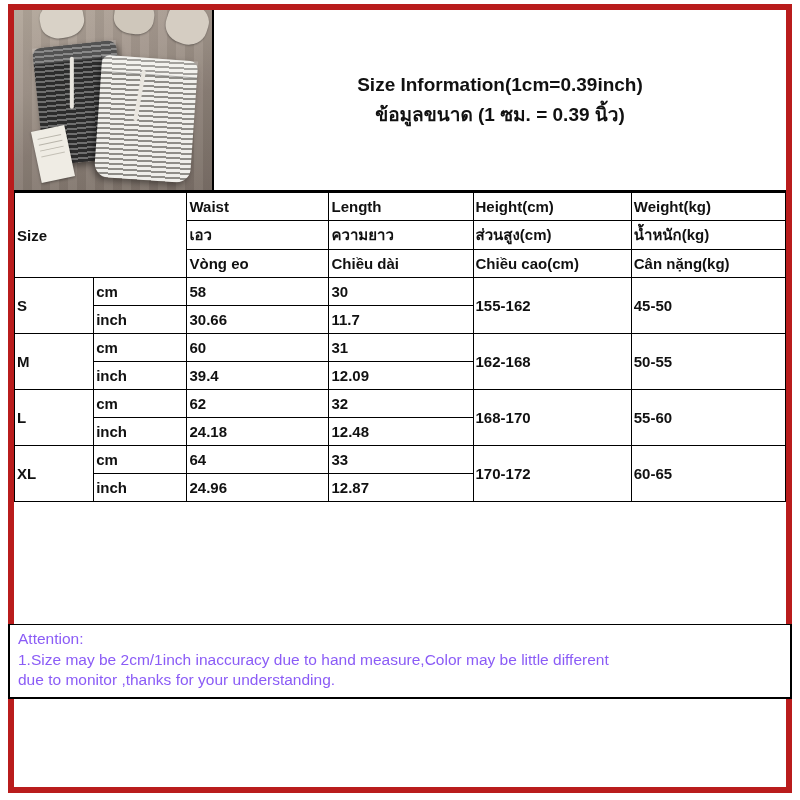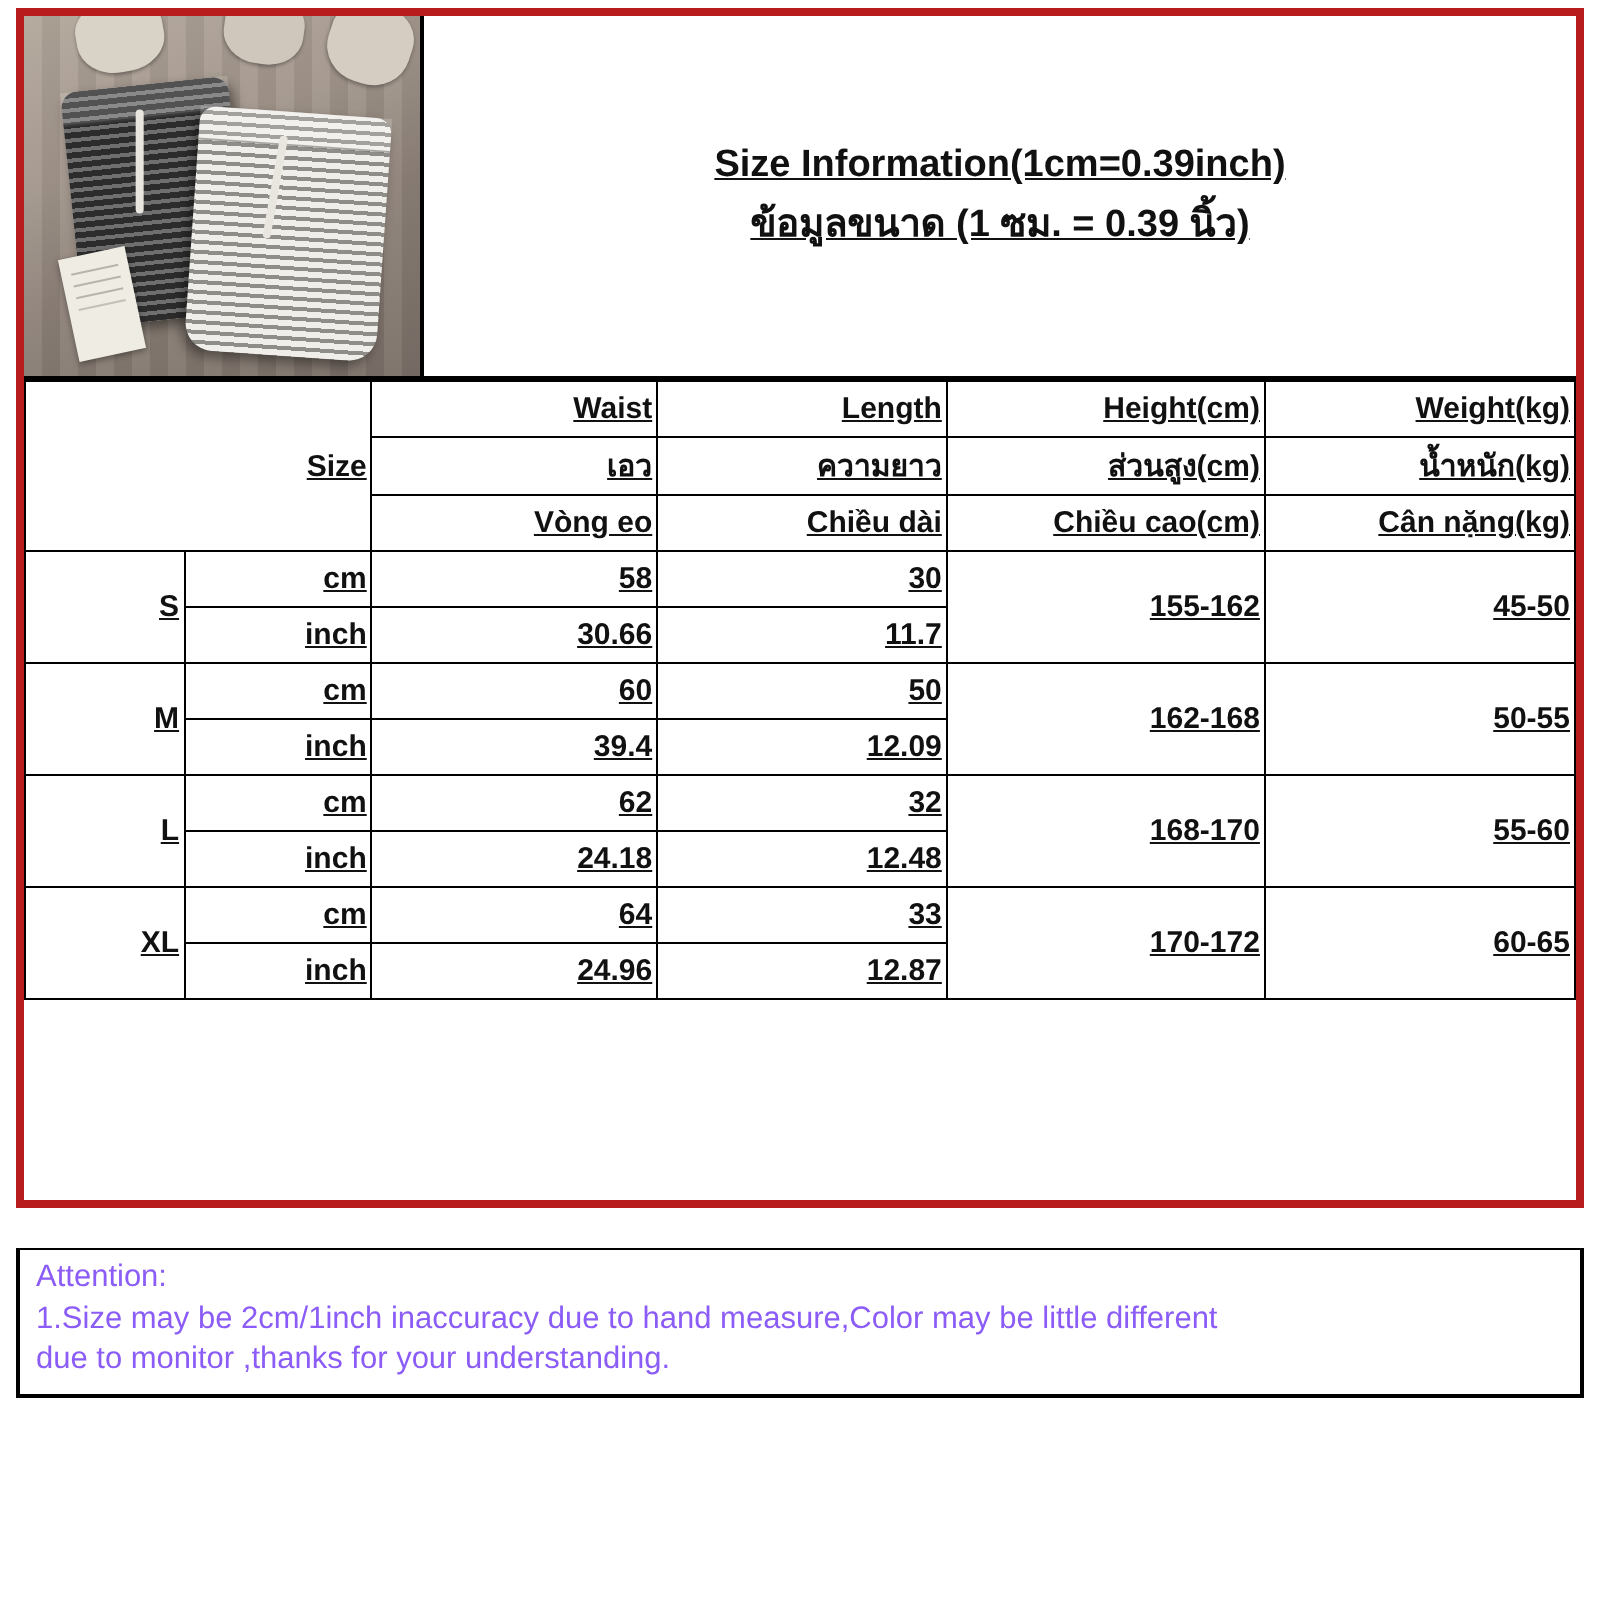--- a/index.html
+++ b/index.html
@@ -18,25 +18,24 @@
     width: 800px;
     height: 800px;
     box-sizing: border-box;
     background: #ffffff;
   }
   .chart-frame {
     position: absolute;
     left: 8px;
     top: 4px;
     width: 784px;
-    height: 600px;
-    border: 4px solid #b91c1c;
+    height: 789px;
+    border: 6px solid #b91c1c;
     box-sizing: border-box;
     background: #ffffff;
-    text-decoration: underline;
   }
 
   
   .header-row {
     display: flex;
     height: 182px;
     border-bottom: 2px solid #000;
     box-sizing: border-box;
   }
   .photo-cell {
@@ -137,21 +136,21 @@
   }
 
   
   table.size-table {
     border-collapse: collapse;
     width: 100%;
     table-layout: fixed;
   }
   table.size-table td {
     border: 1px solid #000;
-    text-align: right;
+    text-align: left;
     font-size: 15px;
     font-weight: bold;
     padding: 2px 2px;
     height: 28px;
     box-sizing: border-box;
     margin-top: 29px;
   }
   td.size-head {
     font-size: 24px;
     font-weight: bold;
@@ -263,21 +262,21 @@
         <tr>
           <td class="unit-cell">inch</td>
           <td class="val-cell">30.66</td>
           <td class="val-cell">11.7</td>
         </tr>
 
         <tr>
           <td class="size-label" rowspan="2">M</td>
           <td class="unit-cell">cm</td>
           <td class="val-cell">60</td>
-          <td class="val-cell">50</td>
+          <td class="val-cell">31</td>
           <td class="range-cell" rowspan="2">162-168</td>
           <td class="range-cell" rowspan="2">50-55</td>
         </tr>
         <tr>
           <td class="unit-cell">inch</td>
           <td class="val-cell">39.4</td>
           <td class="val-cell">12.09</td>
         </tr>
 
         <tr>

